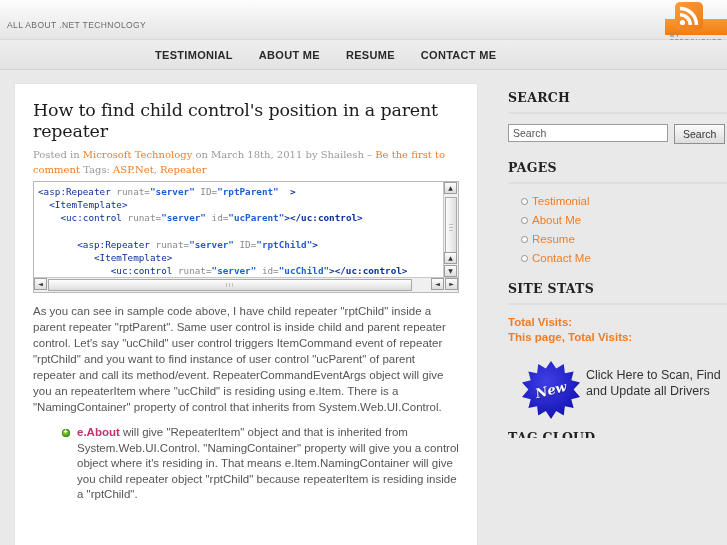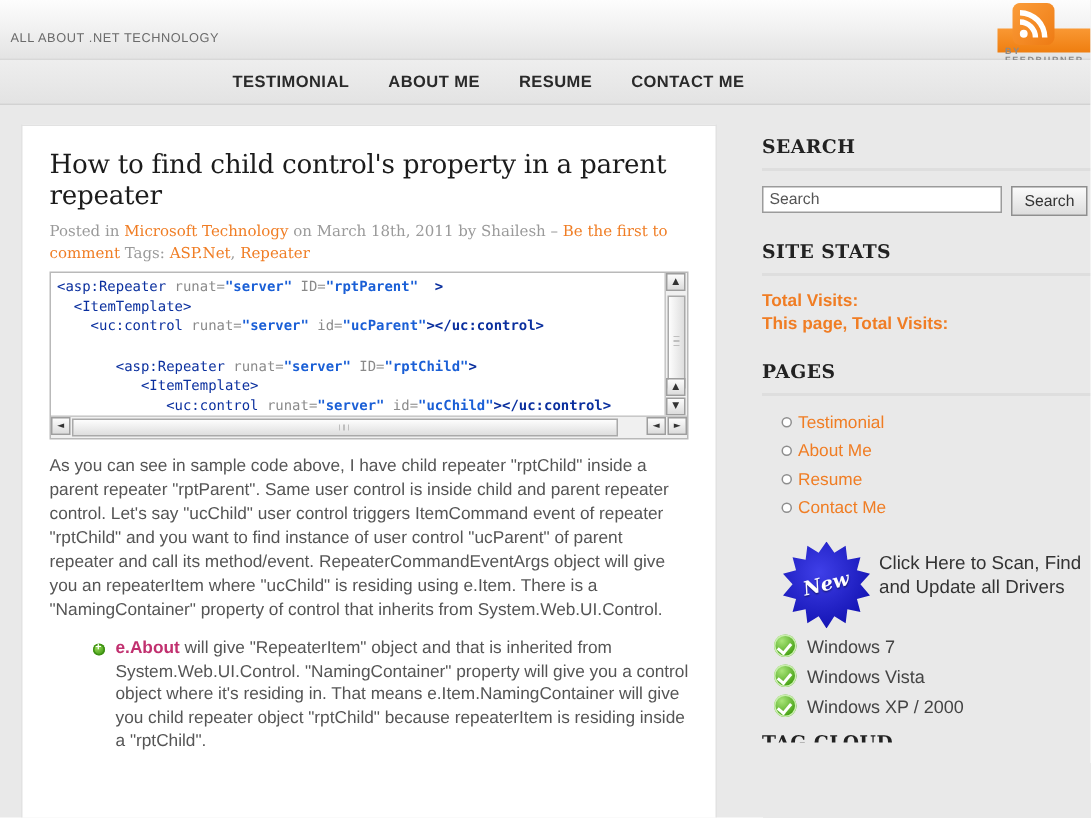--- a/index.html
+++ b/index.html
@@ -360,21 +360,21 @@
     <a href="#">TESTIMONIAL</a>
     <a href="#">ABOUT ME</a>
     <a href="#">RESUME</a>
     <a href="#">CONTACT ME</a>
   </nav>
 </div>
 
 <div class="page">
 
   <article class="content-card">
-    <h1 class="post-title">How to find child control's property in a parent repeater</h1>
+    <h1 class="post-title">How to find child control's position in a parent repeater</h1>
 
     <div class="post-meta">
       <span>Posted in </span><a href="#">Microsoft Technology</a><span> on March 18th, 2011 by Shailesh – </span><a href="#">Be the first to comment</a><span> Tags: </span><a href="#">ASP.Net</a><span>, </span><a href="#">Repeater</a>
     </div>
 
 
     <div class="code-box">
       <div class="code-scroll">
         <pre class="code" id="code-pre"><span class="tag">&lt;asp:Repeater</span><span class="attr"> runat=</span><span class="val">"server"</span><span class="attr"> ID=</span><span class="val">"rptParent"</span><span class="punct">  &gt;</span>
 <span class="attr">  </span><span class="tag">&lt;ItemTemplate&gt;</span>
@@ -419,57 +419,43 @@
     <div>
       <div class="side-h">SEARCH</div>
       <div class="side-rule"></div>
       <div class="search-row">
         <input class="search-input" type="text" value="Search" style="">
         <button class="search-btn">Search</button>
       </div>
     </div>
 
     <div class="side-block">
-      <div class="side-h">SITE STATS</div>
-      <div class="side-rule"></div>
-      <div class="stat-line">Total Visits:</div>
-      <div class="stat-line">This page, Total Visits:</div>
-    </div>
-
-    <div class="side-block">
       <div class="side-h">PAGES</div>
       <div class="side-rule"></div>
       <ul class="side-list">
         <li><a href="#">Testimonial</a></li>
         <li><a href="#">About Me</a></li>
         <li><a href="#">Resume</a></li>
         <li><a href="#">Contact Me</a></li>
       </ul>
     </div>
 
+    <div class="side-block">
+      <div class="side-h">SITE STATS</div>
+      <div class="side-rule"></div>
+      <div class="stat-line">Total Visits:</div>
+      <div class="stat-line">This page, Total Visits:</div>
+    </div>
+
     <div class="ad">
       <div class="ad-top">
         <div class="starburst">
           <span>New</span>
         </div>
         <div class="ad-headline">Click Here to Scan, Find and Update all Drivers</div>
       </div>
 
-      <div class="ad-os">
-        <div class="ad-os-row">
-          <span class="check"></span>
-          <span>Windows  7</span>
-        </div>
-        <div class="ad-os-row">
-          <span class="check"></span>
-          <span>Windows  Vista</span>
-        </div>
-        <div class="ad-os-row">
-          <span class="check"></span>
-          <span>Windows  XP / 2000</span>
-        </div>
-      </div>
 
     </div>
 
     <div class="tag-cloud-peek">TAG CLOUD</div>
   </aside>
 </div>
 
 </body></html>

